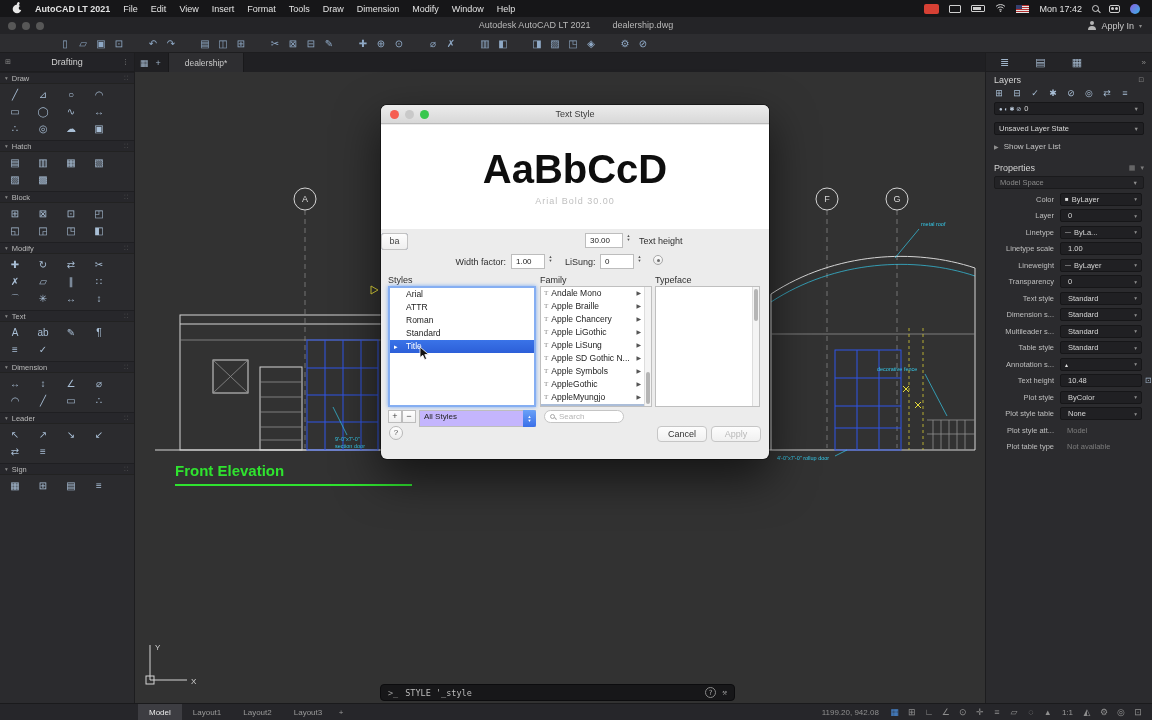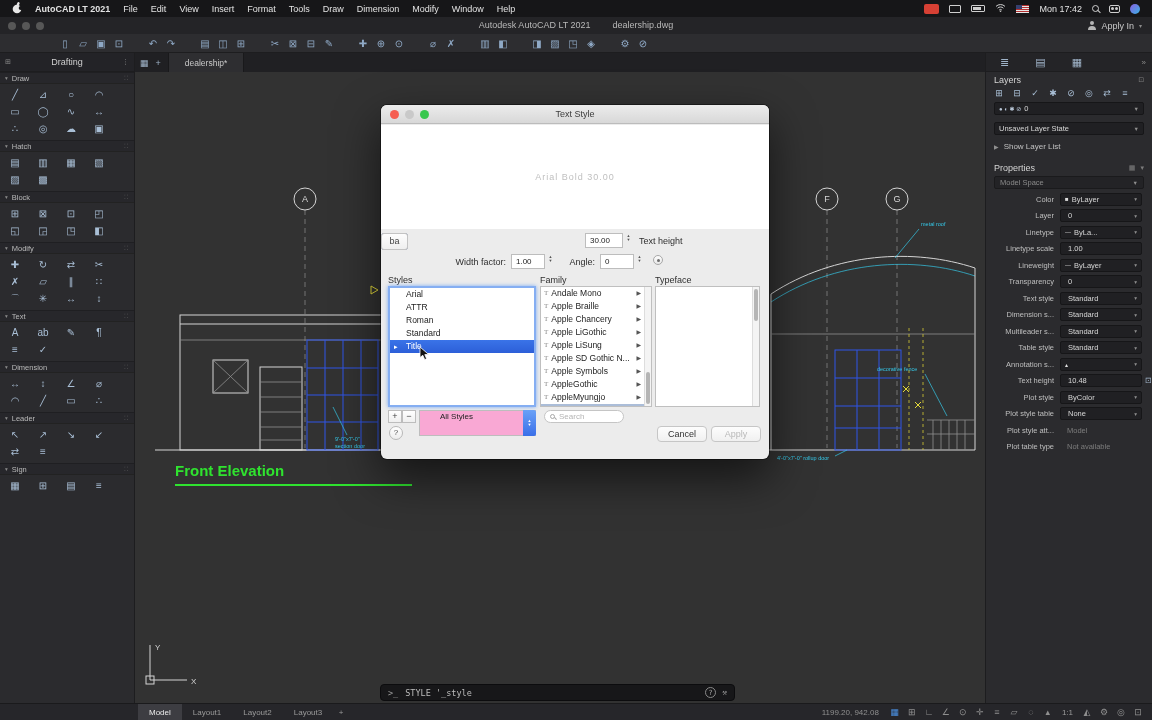--- a/index.html
+++ b/index.html
@@ -140,21 +140,21 @@
 .li.selected .disclosure{visibility:visible}
 .family-box .li{display:flex;align-items:center;gap:3px;padding:0 3px}
 .fficon{color:#8a8a8a;font-size:7px;font-family:"Liberation Serif",serif}
 .fname{flex:1;overflow:hidden}
 .fsub{color:#555;font-size:6px}
 .family-box .li.selected,.typeface-box .li.selected{background:#abbdd8}
 .typeface-box .li{padding-left:5px}
 .vscroll{position:absolute;right:0;top:0;bottom:0;width:7px;background:#f4f4f4;border-left:1px solid #ddd}
 .vthumb{position:absolute;left:1px;width:4px;border-radius:2px;background:#b5b5b5}
 .sq-btn{position:absolute;top:305px;width:14px;height:13px;background:linear-gradient(#fff,#efefef);border:1px solid #bdbdbd;text-align:center;line-height:11px;font-size:9px;color:#444}
-.all-styles{position:absolute;left:38px;top:305px;width:117px;height:26px;background:#f9a8d4;border:1px solid #bdbdbd;font-size:8px;line-height:11px;padding-left:20px;color:#222}
+.all-styles{position:absolute;left:38px;top:305px;width:117px;height:17px;background:#c4b5fd;border:1px solid #bdbdbd;font-size:8px;line-height:11px;padding-left:4px;color:#222}
 .dd-arrows{position:absolute;right:-1px;top:-1px;bottom:-1px;width:13px;background:linear-gradient(#6aa1f7,#3a6fe8);border-radius:0 2px 2px 0;color:#fff;font-size:4px;display:flex;flex-direction:column;align-items:center;justify-content:center;line-height:4px}
 .search-field{position:absolute;left:163px;top:305px;width:80px;height:13px;background:#fff;border:1px solid #c5c5c5;border-radius:7px;display:flex;align-items:center;padding:0 5px;gap:4px;color:#b5b5b5;font-size:8px}
 .smag{width:5px;height:5px;border:1px solid #a8a8a8;border-radius:50%;position:relative;flex:none}
 .smag::after{content:"";position:absolute;width:3px;height:1px;background:#a8a8a8;right:-3px;bottom:-1px;transform:rotate(45deg)}
 .help-btn{position:absolute;left:8px;top:321px;width:14px;height:14px;border-radius:50%;background:linear-gradient(#fff,#ededed);border:1px solid #b8b8b8;text-align:center;line-height:12px;font-size:8px;color:#555}
 .dlg-btn{position:absolute;top:321px;width:50px;height:16px;border-radius:4px;background:linear-gradient(#fdfdfd,#f0f0f0);border:1px solid #c6c6c6;text-align:center;line-height:14px;font-size:9px;color:#333}
 .cancel{left:276px}
 .apply{left:330px;color:#b9b9b9}
 .cursor{position:absolute;left:38px;top:241px;z-index:5}
 </style>
@@ -806,41 +806,42 @@
   <div class="dlg-title">
     <span class="lights">
       <span class="light red"></span>
       <span class="light gray"></span>
       <span class="light green"></span>
     </span>
     <span>Text Style</span>
   </div>
 
   <div class="preview">
+    <div class="preview-text">AaBbCcD</div>
     <div class="preview-caption">Arial  Bold  30.00</div>
   </div>
 
   <span>
     
   <span class="fmt-btn active"><i style="font-style:normal">A</i></span><span class="fmt-btn"><i style="font-style:normal">A</i></span><span class="fmt-btn"><i style="font-style:normal">ab</i></span><span class="fmt-btn"><i style="font-style:normal">ba</i></span></span>
 
   <span class="field" style="left:204px;top:128px;width:38px">30.00</span>
   <span class="stp" style="left:243px;top:129px">
       <i style="font-style:normal">▲</i>
       <i style="font-style:normal">▼</i>
     </span>
   <span class="dlg-label" style="left:258px;top:131px">Text height</span>
 
   <span class="dlg-label" style="left:40px;top:152px;width:85px;text-align:right">Width factor:</span>
   <span class="field" style="left:130px;top:149px;width:34px">1.00</span>
   <span class="stp" style="left:165px;top:150px">
       <i style="font-style:normal">▲</i>
       <i style="font-style:normal">▼</i>
     </span>
-  <span class="dlg-label" style="left:184px;top:152px;width:30px;text-align:right">Angle:</span>
+  <span class="dlg-label" style="left:184px;top:152px;width:30px;text-align:right">LiSung:</span>
   <span class="field" style="left:219px;top:149px;width:34px">0</span>
   <span class="stp" style="left:254px;top:150px">
       <i style="font-style:normal">▲</i>
       <i style="font-style:normal">▼</i>
     </span>
   <span class="radio" style="left:272px;top:150px"></span>
 
   <span class="dlg-label" style="left:7px;top:170px">Styles</span>
   <span class="dlg-label" style="left:159px;top:170px">Family</span>
   <span class="dlg-label" style="left:274px;top:170px">Typeface</span>

